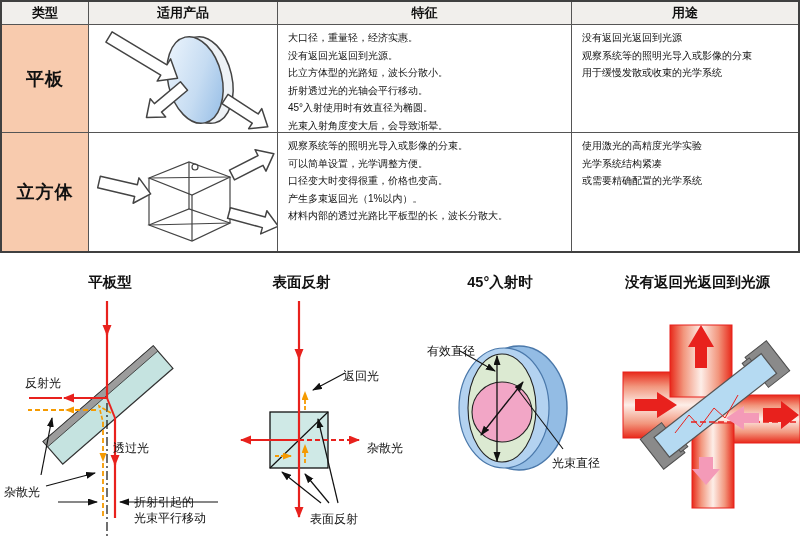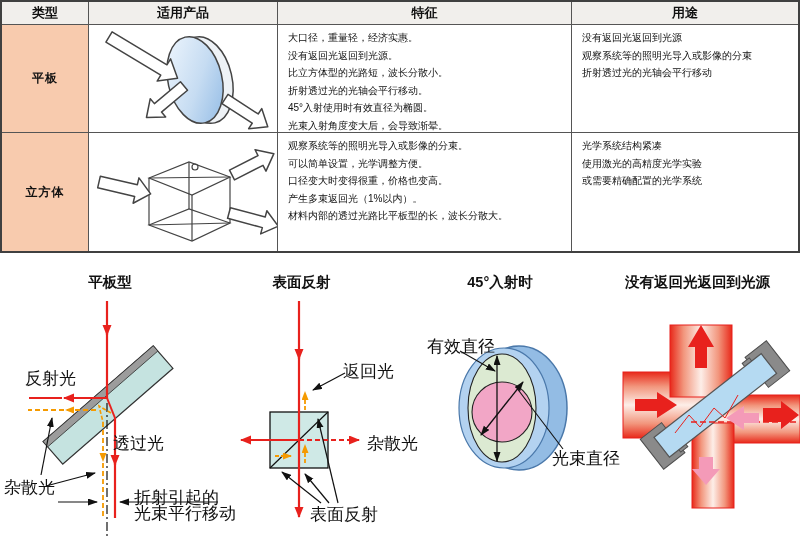--- a/index.html
+++ b/index.html
@@ -9,32 +9,32 @@
   
   .spec-table { position:absolute; left:0; top:0; width:800px; height:253px;
     display:grid; grid-template-columns:87px 189px 294px 226px; grid-template-rows:23px 108px 118px;
     border:2px solid #404040; background:#c2410c; }
   .cell { border-right:1px solid #555; border-bottom:1px solid #555; overflow:hidden; }
   .cell.last-col { border-right:none; }
   .cell.last-row { border-bottom:none; }
   .th { background:#f1efec; display:flex; align-items:center; justify-content:center;
         font-weight:bold; font-size:13px; }
   .type-cell { background:#f8cbae; display:flex; align-items:center; justify-content:center;
-        font-weight:bold; font-size:12px; letter-spacing:1px; }
+        font-weight:bold; font-size:18px; letter-spacing:1px; }
   .product-cell { display:flex; align-items:center; justify-content:center; background:#fff; }
   .text-cell { display:flex; flex-direction:column; 
         padding:4px 8px 4px 10px; font-size:10px; line-height:17.5px; background:#fff; }
 
   
   .diagrams { position:absolute; left:0; top:265px; width:640px; height:277px; }
   .diag { position:absolute; top:0; height:277px; }
   .diag svg { position:absolute; left:0; top:0; }
   .diag-title { position:absolute; top:8px; left:0; width:100%; text-align:center;
         font-weight:bold; font-size:14.5px; white-space:nowrap; }
-  .dlabel { position:absolute; font-size:17px; white-space:nowrap; }
+  .dlabel { position:absolute; font-size:12px; white-space:nowrap;margin-top:8px; }
   #diag-plate   { left:0px;   width:220px; }
   #diag-cube    { left:225px; width:185px; }
   #diag-45      { left:405px; width:190px; }
   #diag-vig     { left:595px; width:205px; }
 </style>
 </head>
 <body>
 
 <div class="page">
 
@@ -75,21 +75,21 @@
       <div>大口径，重量轻，经济实惠。</div>
       <div>没有返回光返回到光源。</div>
       <div>比立方体型的光路短，波长分散小。</div>
       <div>折射透过光的光轴会平行移动。</div>
       <div>45°入射使用时有效直径为椭圆。</div>
       <div>光束入射角度变大后，会导致渐晕。</div>
     </div>
     <div class="cell text-cell last-col">
       <div>没有返回光返回到光源</div>
       <div>观察系统等的照明光导入或影像的分束</div>
-      <div>折射透过光的光轴会平行移动</div>
+      <div>用于缓慢发散或收束的光学系统</div>
     </div>
 
     <div class="cell type-cell last-row">立方体</div>
     <div class="cell product-cell last-row">
       <svg width="188" height="116" viewBox="0 0 188 116">
         <g stroke="#444" stroke-width="1.2" fill="none">
           <polygon points="60,44 100,28 141,43 103,61"></polygon>
           <polygon points="60,91 100,75 141,89 103,107"></polygon>
           <line x1="60" y1="44" x2="60" y2="91"></line>
           <line x1="100" y1="28" x2="100" y2="75"></line>
@@ -111,22 +111,22 @@
       </svg>
     </div>
     <div class="cell text-cell last-row">
       <div>观察系统等的照明光导入或影像的分束。</div>
       <div>可以简单设置，光学调整方便。</div>
       <div>口径变大时变得很重，价格也变高。</div>
       <div>产生多束返回光（1%以内）。</div>
       <div>材料内部的透过光路比平板型的长，波长分散大。</div>
     </div>
     <div class="cell text-cell last-col last-row">
+      <div>使用激光的高精度光学实验</div>
       <div>光学系统结构紧凑</div>
-      <div>使用激光的高精度光学实验</div>
       <div>或需要精确配置的光学系统</div>
     </div>
   </div>
 
   <div class="diagrams">
 
     <div class="diag" id="diag-plate">
       <svg width="220" height="277" viewBox="0 0 220 277">
         <defs>
           <marker id="m-red1" markerWidth="12" markerHeight="10" refX="10" refY="4.5" orient="auto" markerUnits="userSpaceOnUse">

